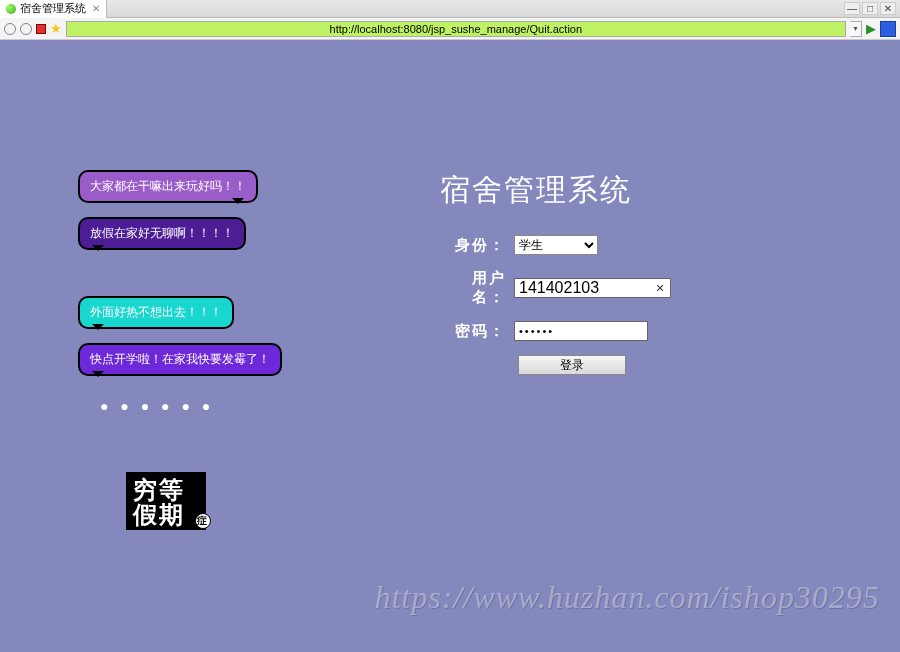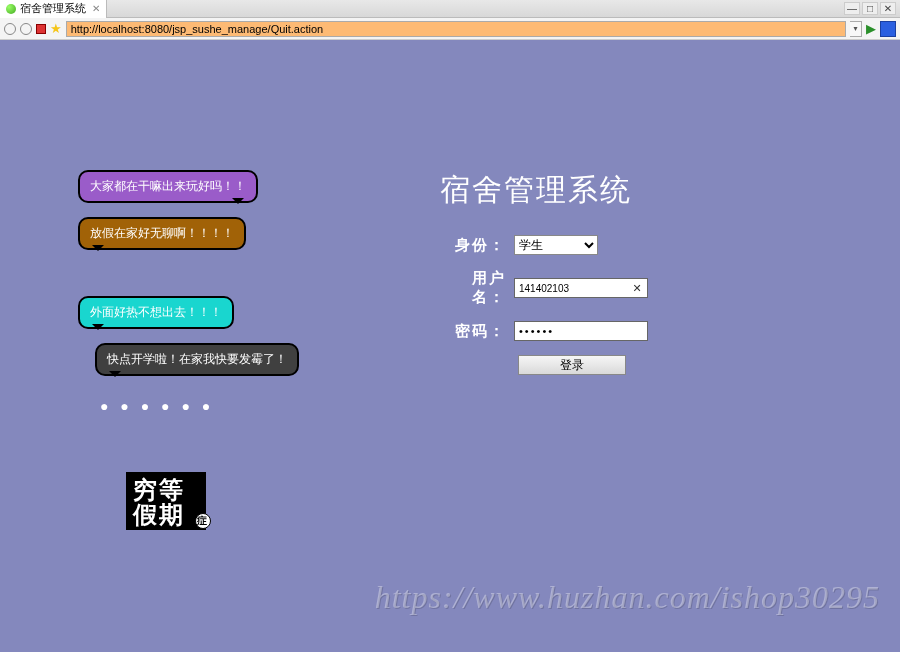--- a/index.html
+++ b/index.html
@@ -46,22 +46,23 @@
     font-size: 11px;
   }
   .circle-btn {
     width:12px;height:12px;border-radius:50%;
     border:1px solid #888; display:inline-block;
   }
   .sq-stop { width:10px;height:10px;background:#d33;border:1px solid #800; }
   .star { color:#f5c518; font-size:13px; line-height:12px; }
   .addr {
     flex:1; height:16px; font-size:11px;
-    border:1px solid #aaa; background:#fdba74;
+    border:1px solid #aaa; background:#bef264;
     padding:0 4px;
+    text-align:center;
   }
   .addr-dd { width:12px;height:16px;border:1px solid #aaa;border-left:none;background:#f8f8f8;font-size:8px;text-align:center;color:#555;line-height:14px;cursor:pointer; }
   .go-btn { color:#2a8f2a; font-size:13px; cursor:pointer; }
   .end-btn { width:16px;height:16px;background:#2a5fe0;border:1px solid #1a3fa0;cursor:pointer; }
   
   .page {
     position:absolute; inset:40px 0 0 0;
     background:#8488bd;
     padding-left:26px;
   }
@@ -102,21 +103,21 @@
     background:#fff;color:#000;font-size:10px;
     display:flex;align-items:center;justify-content:center;
     border:1px solid #000;
   }
   
   .form-area{ position:absolute; left:440px; top:130px; width:280px; color:#fff; }
   .title{ font-size:30px; font-weight:500; letter-spacing:2px; margin-bottom:24px; white-space:nowrap; }
   .row{ display:flex; align-items:center; margin-bottom:14px; font-size:15px; }
   .lbl{ width:66px; text-align:right; margin-right:8px; letter-spacing:2px; color:#fff;font-weight:bold; }
   select.ident{ width:84px; height:20px; font-size:12px; background:#fff; border:1px solid #888; }
-  .txt{ width:134px; height:20px; font-size:10px; padding:0 18px 0 4px; border:1px solid #666; }
+  .txt{ width:157px; height:20px; font-size:16px; padding:0 18px 0 4px; border:1px solid #666; }
   .clear-x{
     margin-left:-18px; width:14px; text-align:center;
     color:#333; font-size:11px; cursor:pointer; z-index:1;
   }
   .pwd{ width:134px; height:20px; font-size:11px; padding:0 4px; border:1px solid #666; letter-spacing:2px; }
   .login-btn{
     display:block; margin:6px auto 0 78px;
     width:108px; height:20px; font-size:12px;
     background:linear-gradient(#f6f6f6,#d9d9d9);
     border:1px solid #888; cursor:pointer;
@@ -155,23 +156,23 @@
   <input class="addr" value="http://localhost:8080/jsp_sushe_manage/Quit.action" style="">
   <span class="addr-dd">▾</span>
   <span class="go-btn">▶</span>
   <span class="end-btn"></span>
 </div>
 
 <div class="page">
 
   <div class="bubbles" id="bubbles">
       <div class="bubble right" style="background: rgb(154, 92, 201);">大家都在干嘛出来玩好吗！！</div>
-      <div class="bubble left" style="background: #a16207;">放假在家好无聊啊！！！！</div>
+      <div class="bubble left" style="background: #4c1d95;">放假在家好无聊啊！！！！</div>
       <div class="bubble left" style="background: rgb(25, 214, 207); margin-top: 46px;">外面好热不想出去！！！</div>
-      <div class="bubble left" style="background: #404040; margin-left: 17px;">快点开学啦！在家我快要发霉了！</div>
+      <div class="bubble left" style="background: #6d28d9;">快点开学啦！在家我快要发霉了！</div>
     </div>
   <div class="dots" style="position:absolute;left:110px;top:362px;">● ● ● ● ● ●</div>
 
   <div class="badge">
     <div>穷等</div>
     <div>假期</div>
     <div class="badge-sub">症</div>
   </div>
 
   <div class="form-area">

